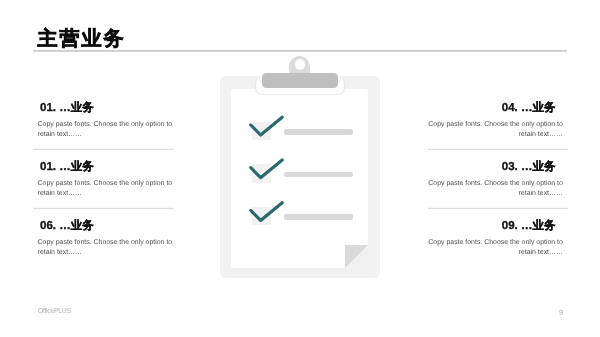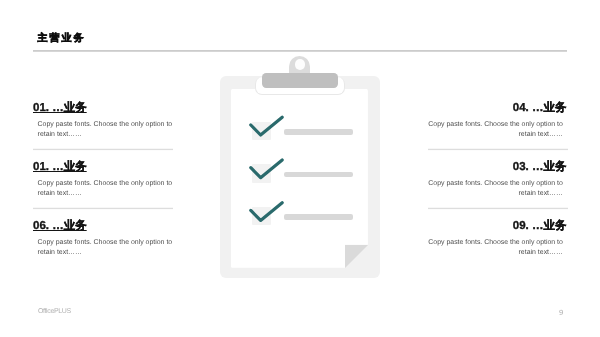--- a/index.html
+++ b/index.html
@@ -8,21 +8,21 @@
     font-family:"Liberation Sans", sans-serif;
     -webkit-font-smoothing:antialiased;
     text-rendering:geometricPrecision;
     overflow:hidden; position:relative;
   }
   .slide { position:absolute; left:0; top:0; width:600px; height:337px; background:#fff; }
 
   
   .title {
     position:absolute; left:37.5px; top:31px;
-    font-size:10px; font-weight:bold; color:#0d0d0d;
+    font-size:20px; font-weight:bold; color:#0d0d0d;
     -webkit-text-stroke:0.7px #0d0d0d;
     letter-spacing:2px; line-height:16px; white-space:nowrap;
   }
   .title-rule {
     position:absolute; left:33px; top:50px; width:534px; height:2px;
     background:linear-gradient(to bottom, #cccccc 0 50%, #d6d6d6 50% 100%);
   }
 
   
   .col { position:absolute; width:139.5px; }
@@ -33,23 +33,23 @@
   .item-head {
     position:absolute; top:0; font-size:11.5px; font-weight:bold; color:#151515;
     -webkit-text-stroke:0.35px #151515;
     line-height:12px; white-space:nowrap;
   }
   .item-body {
     position:absolute; top:17.7px;
     font-size:6.95px; color:#4f4f4f; line-height:10.4px;
     width:136px;
   }
-  .col-left .item-head  { left:0; text-align:center;text-decoration:underline; }
+  .col-left .item-head  { left:7px; text-align:center; }
   .col-left .item-body  { left:4.6px; text-align:left; }
-  .col-right .item-head { right:1px; text-align:right; }
+  .col-right .item-head { right:12px; text-align:right; }
   .col-right .item-body { right:4.6px; text-align:right; }
   .item-rule {
     position:absolute; left:0; top:46px; width:139.5px; height:3px;
     background:linear-gradient(to bottom, #f7f7f7 0 33.33%, #dddddd 33.33% 66.66%, #fcfcfc 66.66% 100%);
   }
 
   
   .clipboard { position:absolute; left:219.6px; top:55px; width:161px; height:224px; }
   .cb-body {
     position:absolute; left:0; top:21.2px; width:160.2px; height:202.1px;

